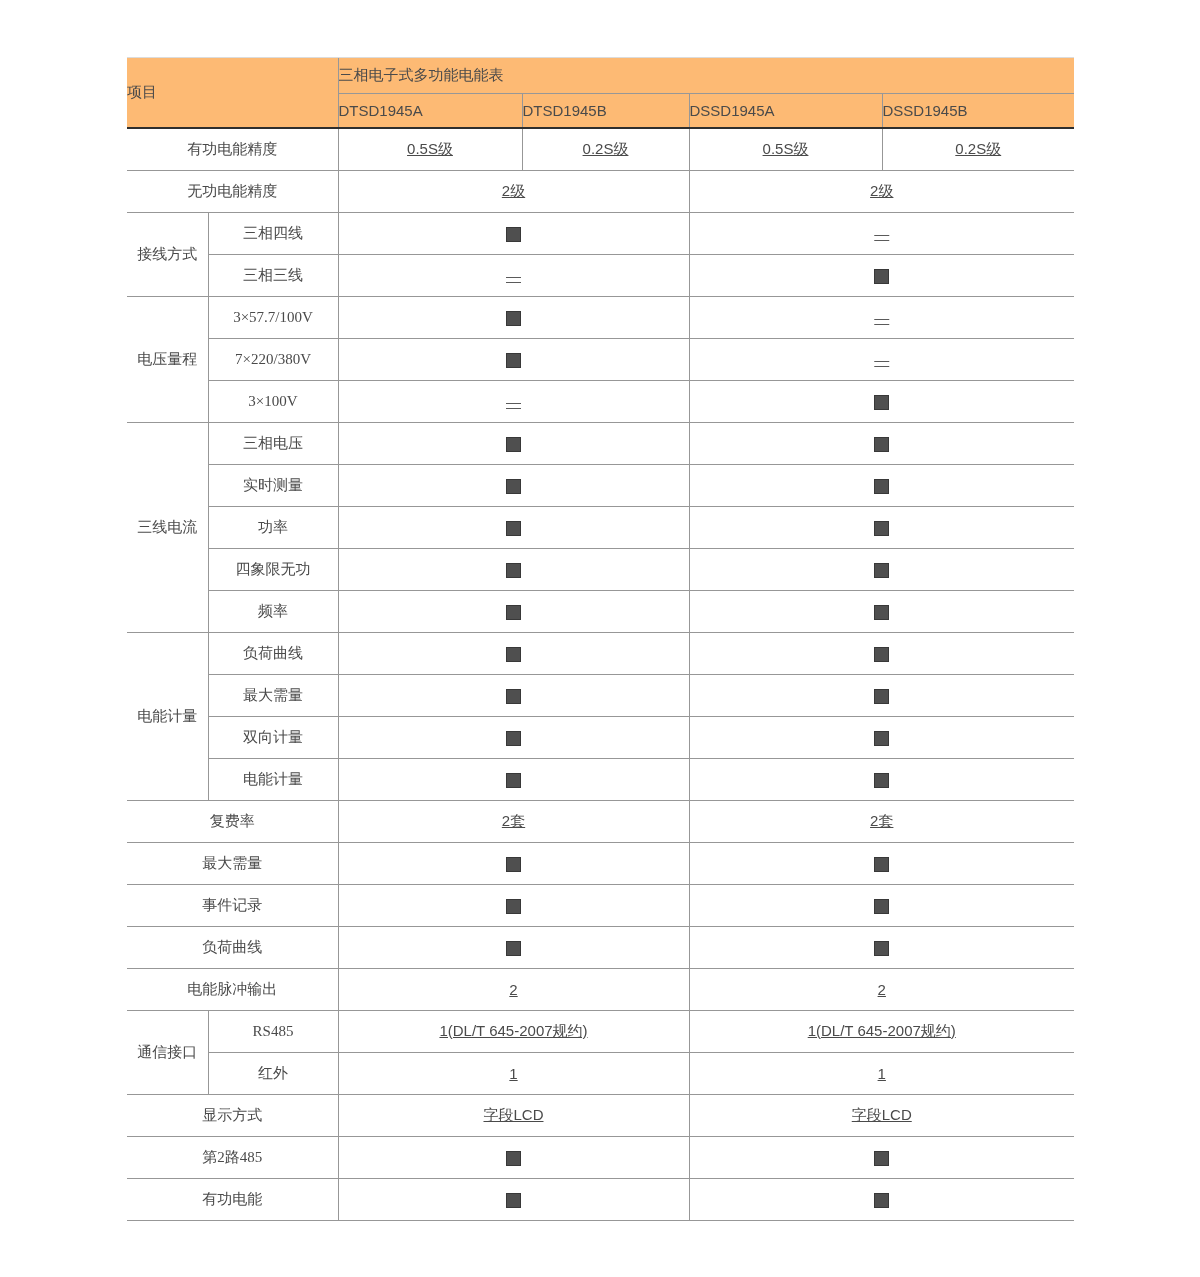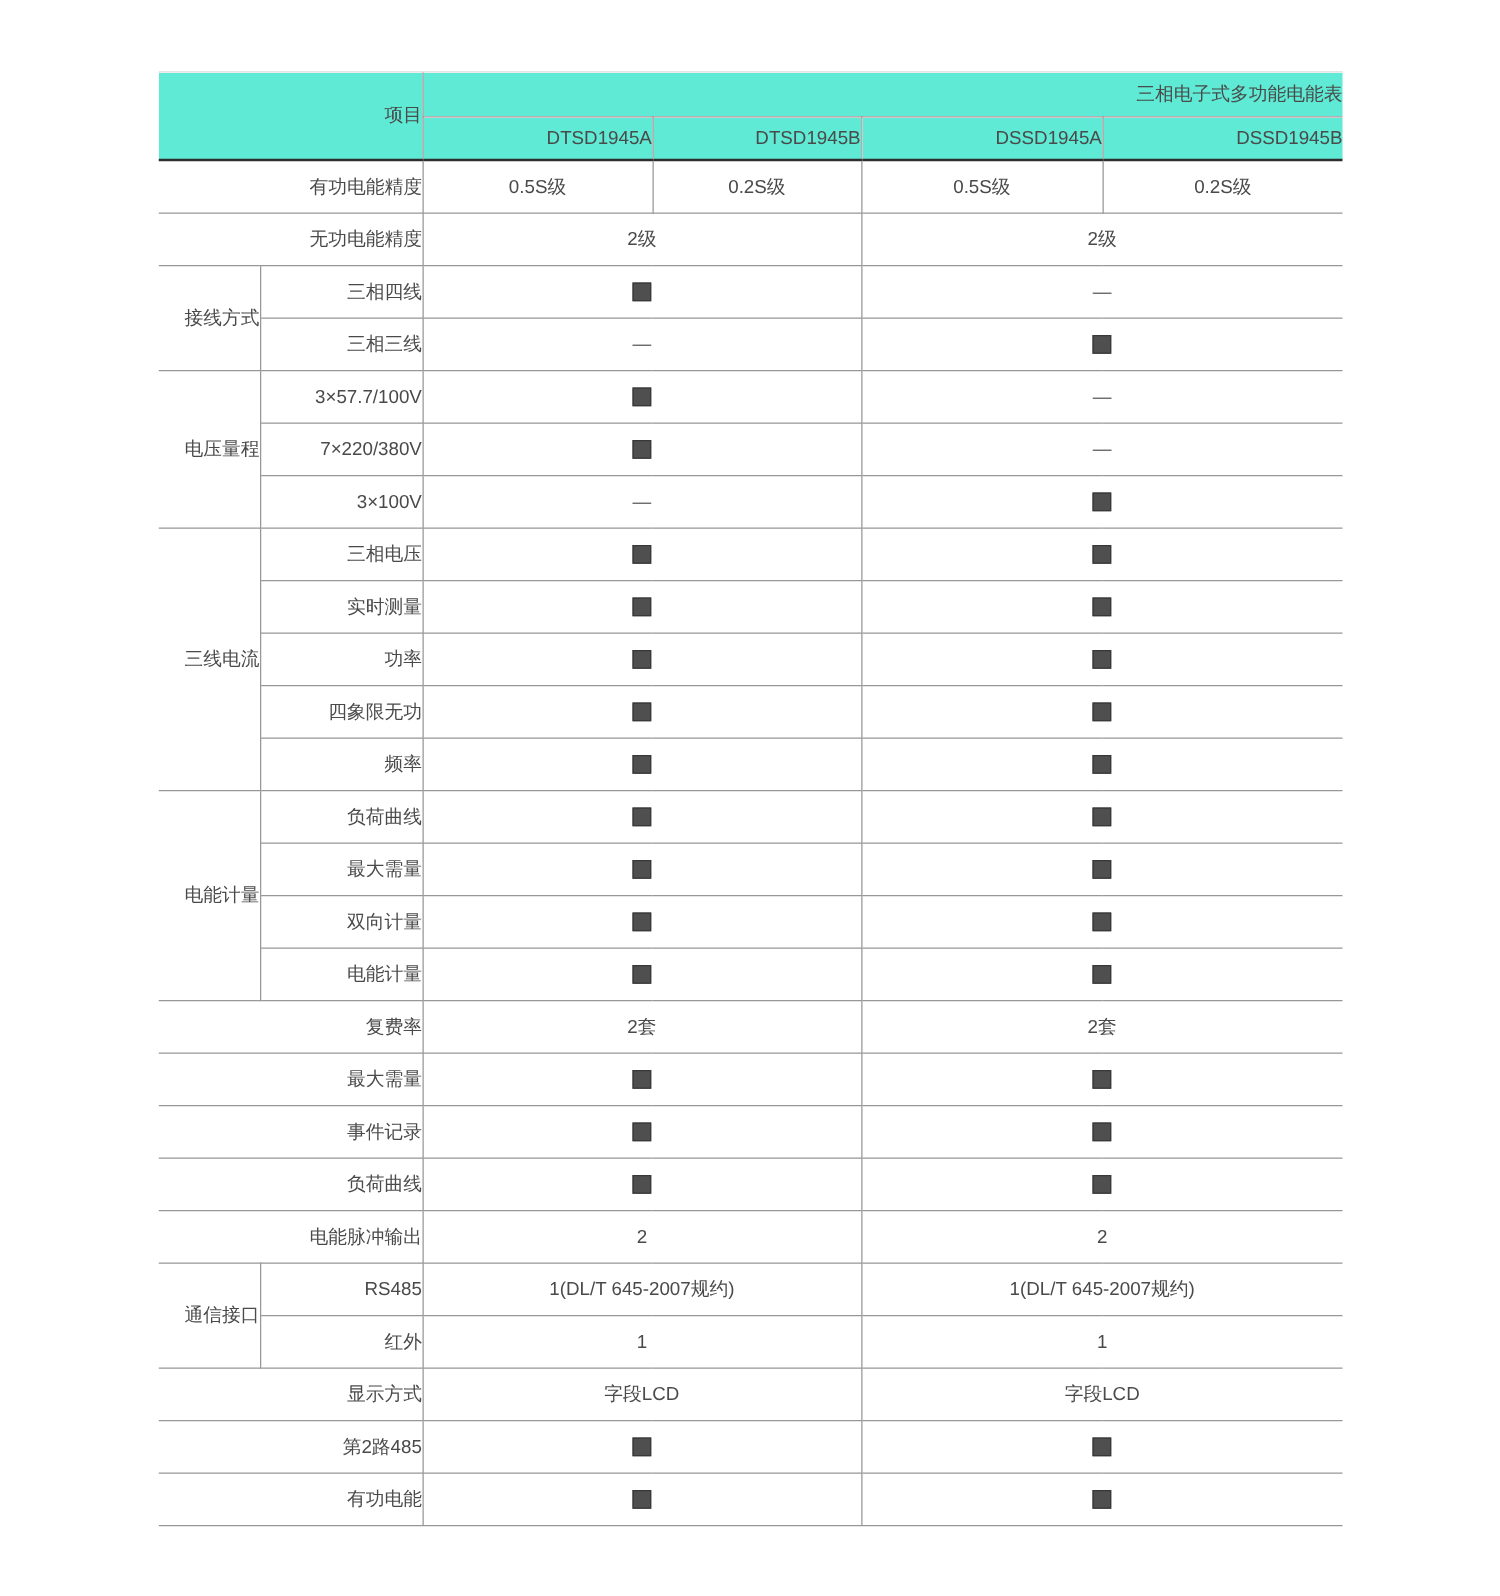--- a/index.html
+++ b/index.html
@@ -31,35 +31,37 @@
   table.spec td, table.spec th {
     border: 1px solid #979797;
     font-weight: normal;
     padding: 0;
     overflow: hidden;
     white-space: nowrap;
   }
   
   tr.hdr-row { height: 35px; }
   .hdr-cell {
-    background: #5eead4;
-    text-align: right;
+    background: #fdba74;
+    text-align: left;
     vertical-align: middle;
   }
   .hdr-bottom { border-bottom: 2px solid #2e2e2e !important; }
   
   tr.data-row { height: 42px; }
   td.group-cell, td.label-cell {
-    text-align: right;
+    text-align: center;
     vertical-align: middle;
     padding-left: 9px;
+    font-family: Liberation Serif, serif;
   }
   td.value-cell {
     text-align: center;
     vertical-align: middle;
+    text-decoration: underline;
   }
   td.dash { color: #5a5a5a; }
   .sq {
     display: inline-block;
     width: 13px;
     height: 13px;
     background: #4f4f4f;
     border: 1px solid #383838;
     vertical-align: middle;
   }

